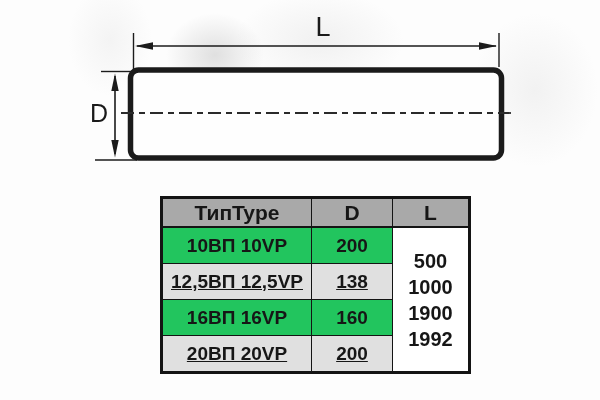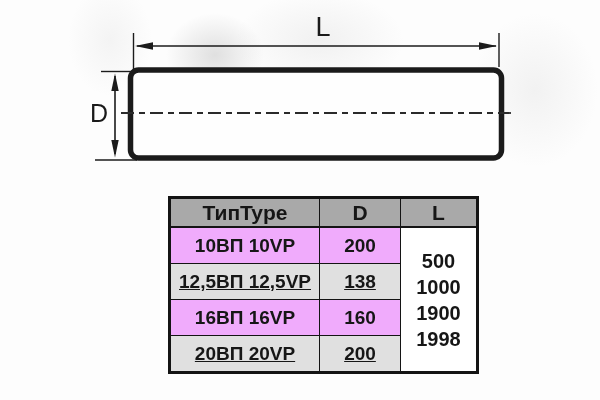--- a/index.html
+++ b/index.html
@@ -29,21 +29,21 @@
     left: 0;
     top: 0;
   }
   .dim-label {
     font-family: "Liberation Sans", sans-serif;
     font-weight: 500;
     fill: #1a1a1a;
   }
   .size-table {
     position: absolute;
-    left: 168px;
+    left: 160px;
     top: 196px;
     width: 308px;
     border-collapse: collapse;
     table-layout: fixed;
     border: 3px solid #141414;
     text-align: center;
   }
   .size-table th {
     background: #a9a9a9;
     height: 27px;
@@ -51,21 +51,21 @@
     font-weight: 600;
     border: 1.6px solid #141414;
     border-bottom-width: 2px;
     padding: 0;
   }
   .size-table td {
     height: 35px;
     font-size: 19px;
     font-weight: 600;
     border: 1.6px solid #141414;
-    background: #f0abfc;
+    background: #22c55e;
     padding: 0;
   }
   .size-table tr.alt td { background: #e0e0e0; text-decoration: underline; }
   .size-table td.l-cell {
     background: #ffffff;
     vertical-align: middle;
     font-size: 20px;
   }
   .l-cell div { line-height: 26px; }
 </style>
@@ -113,21 +113,21 @@
       </tr>
     </thead>
     <tbody>
       <tr>
         <td>10ВП 10VP</td>
         <td>200</td>
         <td class="l-cell" rowspan="4">
           <div>500</div>
           <div>1000</div>
           <div>1900</div>
-          <div>1998</div>
+          <div>1992</div>
         </td>
       </tr>
       <tr class="alt">
         <td>12,5ВП 12,5VP</td>
         <td>138</td>
       </tr>
       <tr>
         <td>16ВП 16VP</td>
         <td>160</td>
       </tr>

